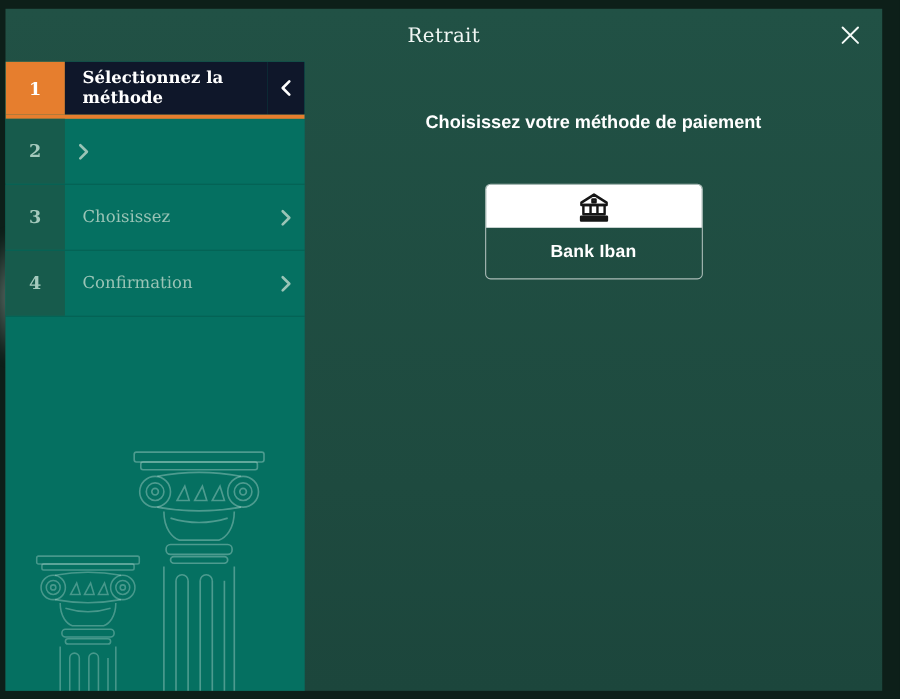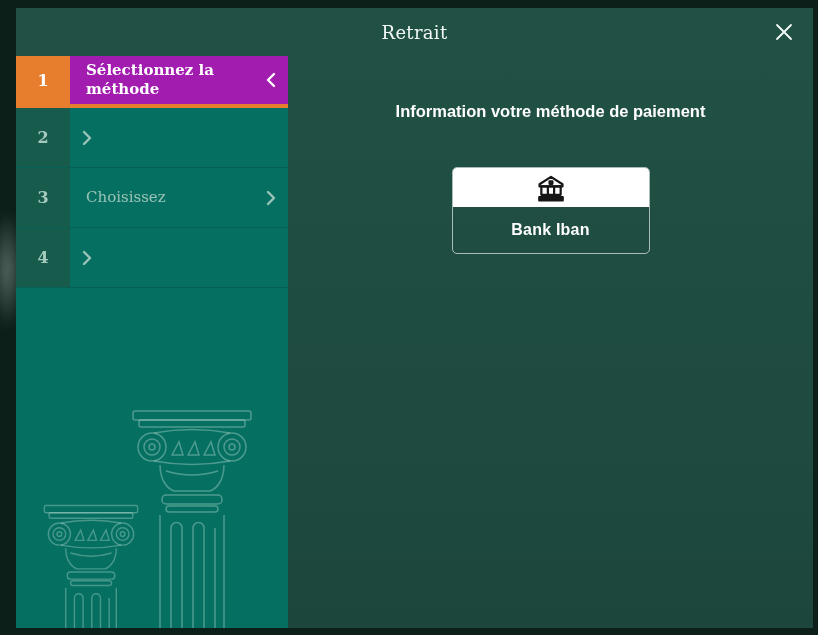--- a/index.html
+++ b/index.html
@@ -9,21 +9,21 @@
     background:#0d1f19;
     font-family:"Liberation Sans", sans-serif;
   }
   .backdrop-blob {
     position:absolute; left:-10px; top:210px; width:34px; height:120px;
     background:radial-gradient(closest-side, rgba(150,168,162,0.55), rgba(150,168,162,0));
     filter:blur(5px);
     pointer-events:none;
   }
   .modal {
-    position:absolute; left:16px; top:8px; width:797px; height:620px;
+    position:absolute; left:5px; top:8px; width:797px; height:620px;
     background:linear-gradient(180deg,#215145 0%, #1e4a3f 70%, #1c463c 100%);
   }
   .modal-header {
     height:48px; position:relative;
     display:flex; align-items:center; justify-content:center;
   }
   .modal-title {
     font-family:"DejaVu Serif", serif;
     font-size:18px; color:#f1f7f4; letter-spacing:0.3px;
   }
@@ -50,21 +50,21 @@
     padding:0 6px 0 16px;
     font-family:"DejaVu Serif", serif; font-size:15px; color:#9ac4b6; line-height:1.25;
   }
   .step-chevron {
     width:34px; flex:none; display:flex; align-items:center; justify-content:center;
     color:#9ac4b6;
   }
   .step.active { height:52px; border-bottom:4px solid #e67e2e; }
   .step.active .step-num { background:#e67e2e; color:#ffffff; }
   .step.active .step-label,
-  .step.active .step-chevron { background:#a21caf; color:#ffffff; }
+  .step.active .step-chevron { background:#0f172a; color:#ffffff; }
   .step.active .step-label { font-weight:700; }
 
   .column-decor { position:absolute; pointer-events:none; }
   .column-large { left:114px; top:353px; color:rgba(226,244,238,0.33); }
   .column-small { left:26px;  top:448px; color:rgba(226,244,238,0.30); }
 
   
   .main {
     flex:1; display:flex; flex-direction:column; align-items:center;
     padding-top:46px;
@@ -131,20 +131,21 @@
         <div class="step-label">Choisissez</div>
         <div class="step-chevron">
           <svg width="12" height="16" viewBox="0 0 12 16">
               <path d="M3 2 L9 8 L3 14" stroke="currentColor" stroke-width="2.4" fill="none" stroke-linecap="round" stroke-linejoin="round"></path>
             </svg>
         </div>
       </div>
 
       <div class="step">
         <div class="step-num">4</div>
+        <div class="step-label">Confirmation</div>
         <div class="step-chevron">
           <svg width="12" height="16" viewBox="0 0 12 16">
               <path d="M3 2 L9 8 L3 14" stroke="currentColor" stroke-width="2.4" fill="none" stroke-linecap="round" stroke-linejoin="round"></path>
             </svg>
         </div>
       </div>
 
       <div class="column-decor column-large">
         <svg width="124" height="220" viewBox="0 0 124 220" fill="none" stroke="currentColor" stroke-width="1.5">
           <rect x="3" y="2" width="118" height="9" rx="2"></rect>
@@ -201,21 +202,21 @@
             <path d="M63 220 V119"></path>
             <path d="M74 220 V119"></path>
             <path d="M85 220 V119"></path>
           <path d="M41 119 a5.5 5.5 0 0 1 11 0"></path>
           <path d="M63 119 a5.5 5.5 0 0 1 11 0"></path>
         </svg>
       </div>
     </div>
 
     <div class="main">
-      <div class="heading">Information votre méthode de paiement</div>
+      <div class="heading">Choisissez votre méthode de paiement</div>
 
       <button class="method-card">
         <div class="card-top">
           <span style="display:flex;">
             <svg width="32" height="30" viewBox="0 0 24 23" fill="none" stroke="currentColor" stroke-width="1.7" stroke-linejoin="round">
               <path d="M3.2 8.6 L12 3 L20.8 8.6 L20.8 10.3 L3.2 10.3 Z"></path>
               <rect x="10.9" y="6.4" width="2.2" height="1.9"></rect>
               <rect x="4.6" y="10.3" width="14.8" height="6.4"></rect>
               <path d="M9.6 10.3 V16.7 M14.4 10.3 V16.7"></path>
               <rect x="3" y="18.4" width="18" height="2.6" fill="currentColor"></rect>

